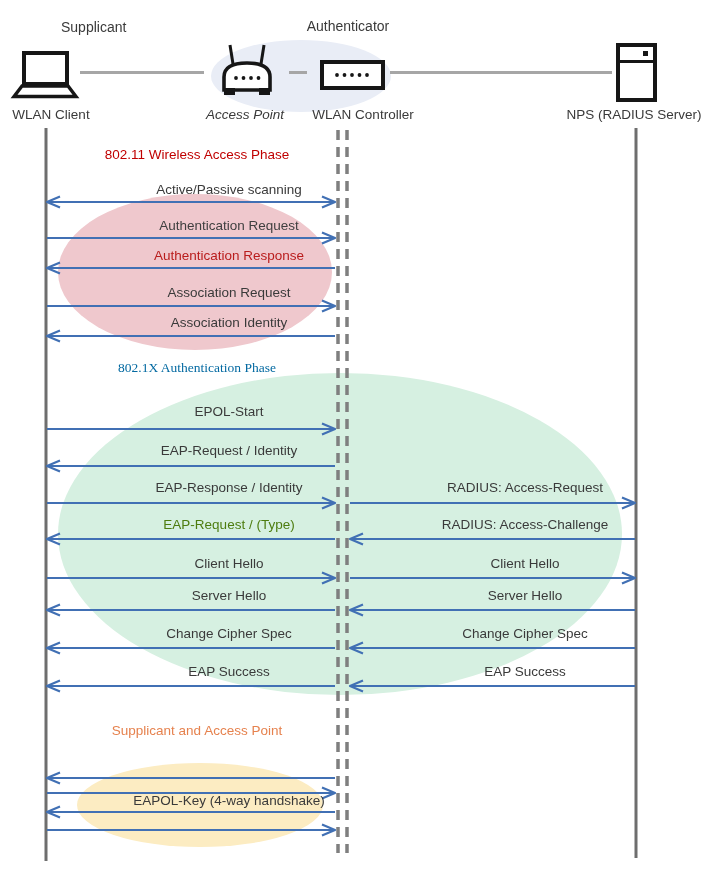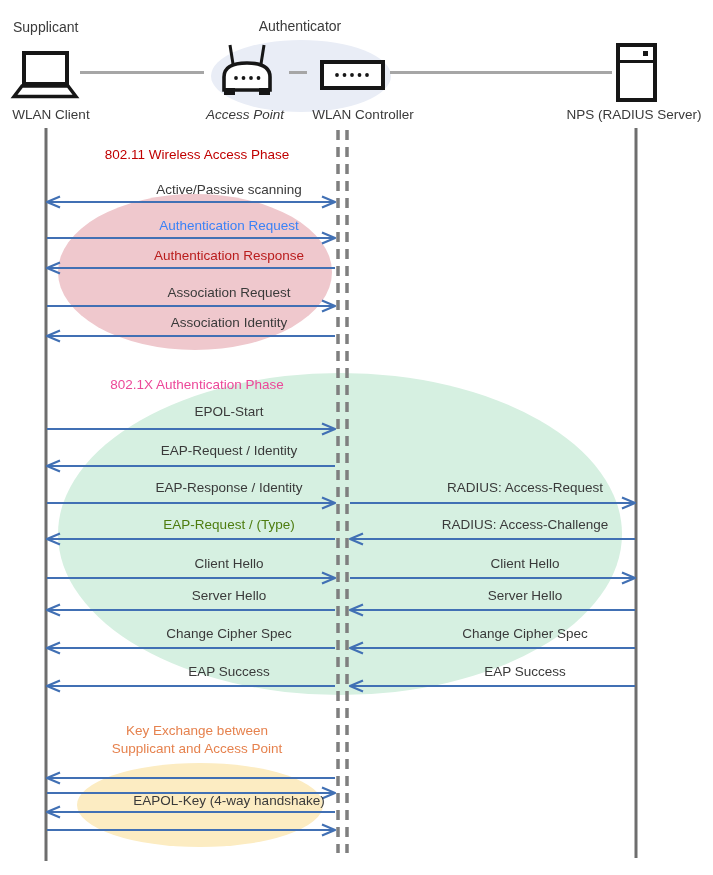--- a/index.html
+++ b/index.html
@@ -1,19 +1,19 @@
 <!DOCTYPE html>
 <html><head>
 <meta charset="utf-8">
 <style>
   html,body{margin:0;padding:0;background:#fff;}
   .stage{position:relative;width:713px;height:875px;background:#fff;overflow:hidden;
          font-family:"Liberation Sans",sans-serif;color:#3A3A3A;}
   .stage svg{position:absolute;left:0;top:0;}
-  .hlabel{position:absolute;font-size:14px;white-space:nowrap;}
+  .hlabel{position:absolute;font-size:14px;white-space:nowrap;margin-left:48px;}
   .dlabel{position:absolute;font-size:13.5px;text-align:center;white-space:nowrap;}
   .ptitle{position:absolute;left:47px;width:300px;text-align:center;font-size:13.5px;line-height:18px;}
   .msg{position:absolute;font-size:13.5px;line-height:18px;text-align:center;white-space:nowrap;padding-left:32px;}
   .center{text-align:center;}
 </style>
 </head>
 <body>
 
 <div class="stage">
 
@@ -164,29 +164,28 @@
 
   <div class="hlabel" style="left:13px;top:19px;">Supplicant</div>
   <div class="hlabel center" style="left:230px;top:18px;width:140px;">Authenticator</div>
 
   <div class="dlabel" style="left:1px;top:107px;width:100px;">WLAN Client</div>
   <div class="dlabel" style="left:185px;top:107px;width:120px;font-style:italic;">Access Point</div>
   <div class="dlabel" style="left:303px;top:107px;width:120px;">WLAN Controller</div>
   <div class="dlabel" style="left:544px;top:107px;width:180px;">NPS (RADIUS Server)</div>
 
   <div class="ptitle" style="top: 146px; color: rgb(192, 0, 0);">802.11 Wireless Access Phase</div>
-  <div class="ptitle" style="top: 376px; color: #ec4899;">802.1X Authentication Phase</div>
+  <div class="ptitle" style="top: 359px; color: #0369a1; font-family: Liberation Serif, serif;">802.1X Authentication Phase</div>
   <div class="ptitle" style="top: 722px; color: rgb(230, 130, 78);">
-    <span style="display:block;">Key Exchange between</span>
     <span style="display:block;">Supplicant and Access Point</span>
   </div>
 
   <div id="labels">
       <div class="msg" style="left: 47px; width: 300px; top: 181px; color: rgb(58, 58, 58);">Active/Passive scanning</div>
-      <div class="msg" style="left: 47px; width: 300px; top: 217px; color: #3b82f6;">Authentication Request</div>
+      <div class="msg" style="left: 47px; width: 300px; top: 217px; color: #404040;">Authentication Request</div>
       <div class="msg" style="left: 47px; width: 300px; top: 247px; color: #b91c1c;">Authentication Response</div>
       <div class="msg" style="left: 47px; width: 300px; top: 284px; color: rgb(58, 58, 58);">Association Request</div>
       <div class="msg" style="left: 47px; width: 300px; top: 314px; color: rgb(58, 58, 58);">Association Identity</div>
       <div class="msg" style="left: 47px; width: 300px; top: 403px; color: rgb(58, 58, 58);">EPOL-Start</div>
       <div class="msg" style="left: 47px; width: 300px; top: 442px; color: rgb(58, 58, 58);">EAP-Request / Identity</div>
       <div class="msg" style="left: 47px; width: 300px; top: 479px; color: rgb(58, 58, 58);">EAP-Response / Identity</div>
       <div class="msg" style="left: 350px; width: 286px; top: 479px; color: rgb(58, 58, 58);">RADIUS: Access-Request</div>
       <div class="msg" style="left: 47px; width: 300px; top: 516px; color: #4d7c0f;">EAP-Request / (Type)</div>
       <div class="msg" style="left: 350px; width: 286px; top: 516px; color: rgb(58, 58, 58);">RADIUS: Access-Challenge</div>
       <div class="msg" style="left: 47px; width: 300px; top: 555px; color: rgb(58, 58, 58);">Client Hello</div>

